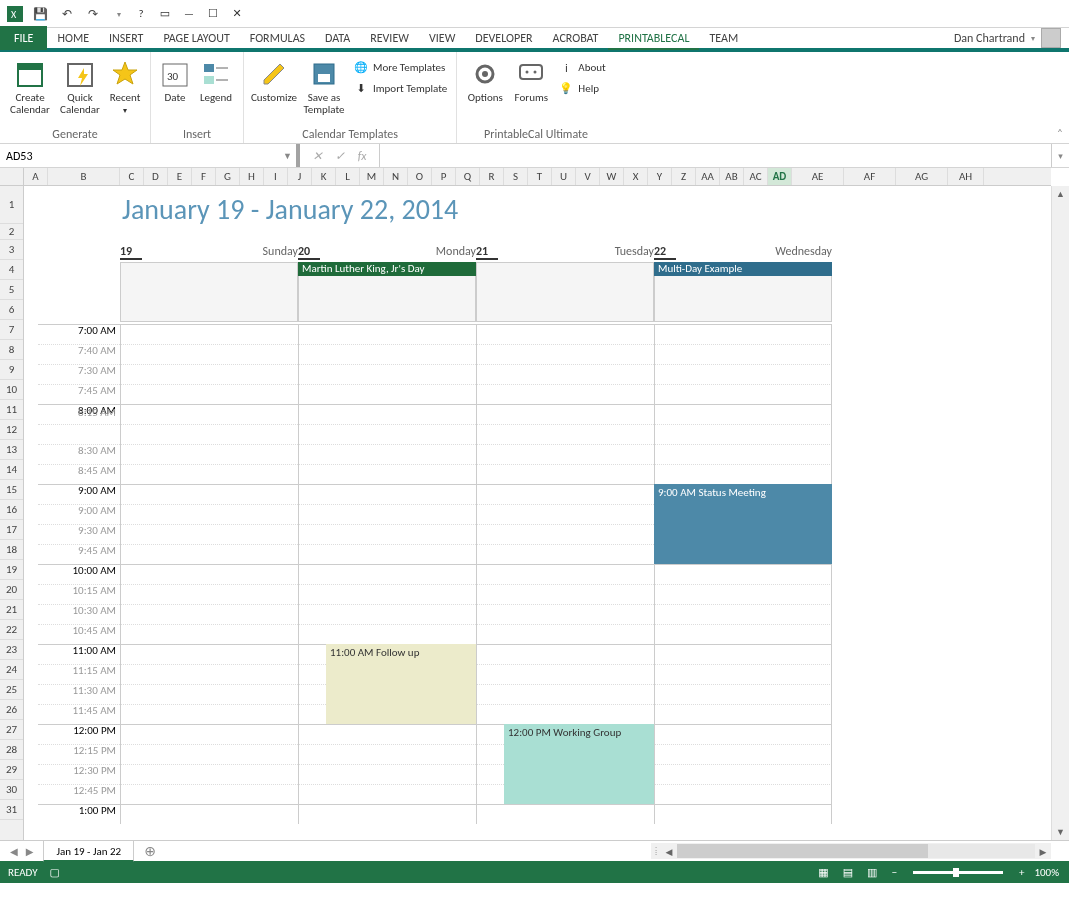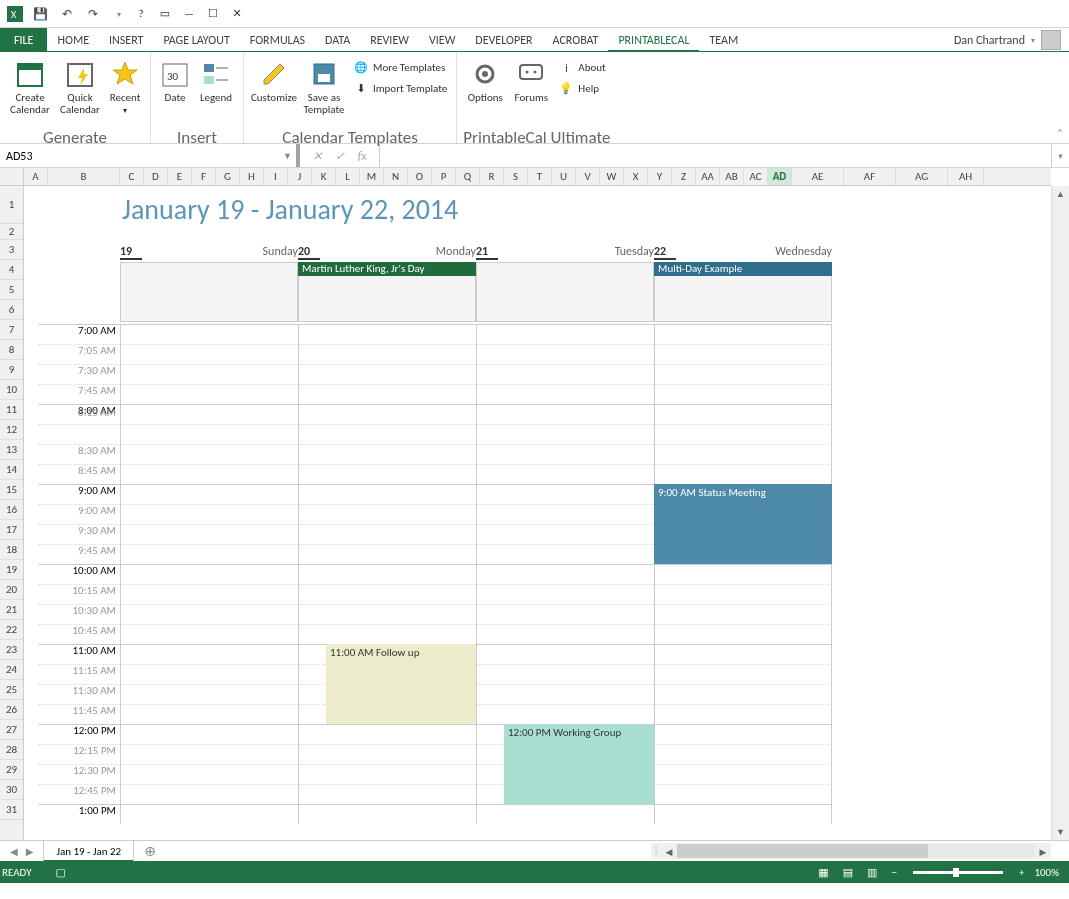--- a/index.html
+++ b/index.html
@@ -3,31 +3,31 @@
 <meta charset="utf-8">
 <style>
 * { box-sizing: border-box; margin: 0; padding: 0; font-family: "Segoe UI", Calibri, sans-serif; }
 html, body { width: 1069px; height: 899px; overflow: hidden; background: #fff; }
 .titlebar { height: 28px; background: #fff; display: flex; align-items: center; border-bottom: 1px solid #d4d4d4; }
 .titlebar-left { display: flex; align-items: center; gap: 4px; padding-left: 4px; }
 .qat-btn { width: 22px; height: 22px; display: inline-flex; align-items: center; justify-content: center; font-size: 12px; color: #444; cursor: default; }
 .titlebar-center { flex: 1; text-align: center; font-size: 12px; color: #444; }
 .titlebar-right { display: flex; align-items: center; gap: 2px; padding-right: 4px; }
 .win-btn { width: 22px; height: 20px; display: inline-flex; align-items: center; justify-content: center; font-size: 11px; color: #333; }
-.tabs-row { height: 24px; background: #fff; display: flex; align-items: center; border-bottom: 1px solid #0f766e; position: relative; }
+.tabs-row { height: 24px; background: #fff; display: flex; align-items: center; border-bottom: 4px solid #0f766e; position: relative; }
 .tab { padding: 0 10px; height: 24px; line-height: 24px; font-size: 12px; color: #444; text-transform: uppercase; cursor: default; }
 .tab.file { background: #217346; color: #fff; padding: 0 14px; }
 .tab.active { color: #217346; border-bottom: 2px solid #217346; }
 .tabs-spacer { flex: 1; }
 .user-area { display: flex; align-items: center; gap: 6px; font-size: 12px; color: #444; padding-right: 8px; }
 .avatar { width: 20px; height: 20px; background: #ccc; border: 1px solid #aaa; }
 .ribbon { height: 92px; background: #fff; border-bottom: 1px solid #d4d4d4; display: flex; position: relative; }
 .ribbon-group { border-right: 1px solid #e1e1e1; padding: 2px 6px 0 6px; display: flex; flex-direction: column; }
 .ribbon-group-body { display: flex; align-items: flex-start; gap: 2px; flex: 1; }
-.ribbon-group-label { text-align: center; font-size: 17px; color: #666; height: 16px; }
+.ribbon-group-label { text-align: center; font-size: 12px; color: #666; height: 16px; }
 .big-btn { display: flex; flex-direction: column; align-items: center; justify-content: flex-start; width: 48px; padding-top: 4px; font-size: 11px; color: #333; text-align: center; line-height: 1.1; gap: 2px; }
 .big-icon { width: 32px; height: 32px; display: flex; align-items: center; justify-content: center; }
 .small-btn-stack { display: flex; flex-direction: column; justify-content: flex-start; gap: 1px; padding-top: 3px; }
 .small-btn { display: flex; align-items: center; gap: 4px; font-size: 11px; color: #333; height: 20px; padding: 0 3px; white-space: nowrap; }
 .small-icon { width: 16px; height: 16px; display: inline-flex; align-items: center; justify-content: center; }
 .collapse-arrow { position: absolute; right: 6px; bottom: 4px; font-size: 11px; color: #888; }
 .formula-bar { height: 24px; display: flex; align-items: stretch; border-bottom: 1px solid #d4d4d4; }
 .name-box { width: 300px; border-right: 4px solid #a3a3a3; display: flex; align-items: center; padding: 0 6px; font-size: 12px; position: relative; }
 .name-box .dd { position: absolute; right: 4px; color: #888; font-size: 9px; }
 .fb-btns { width: 80px; display: flex; align-items: center; border-right: 1px solid #ccc; justify-content: space-evenly; }
@@ -60,21 +60,21 @@
 .vscroll-btn { height: 16px; text-align: center; font-size: 9px; color: #666; line-height: 16px; }
 .sheet-tabs { height: 21px; border-top: 1px solid #ccc; display: flex; align-items: center; background: #fff; position: relative; }
 .st-nav { display: flex; gap: 8px; padding: 0 10px; font-size: 10px; color: #888; }
 .st-tab { padding: 0 12px; height: 21px; line-height: 21px; font-size: 11px; border-right: 1px solid #ccc; border-left: 1px solid #ccc; background: #fff; border-bottom: 2px solid #217346; }
 .st-add { padding: 0 10px; font-size: 14px; color: #888; }
 .hscroll { position: absolute; right: 18px; width: 400px; height: 16px; top: 2px; background: #f0f0f0; display: flex; align-items: center; }
 .hs-btn { width: 16px; text-align: center; font-size: 9px; color: #666; }
 .hs-track { flex: 1; height: 14px; background: #e8e8e8; position: relative; }
 .hs-thumb { position: absolute; left: 0; width: 70%; height: 100%; background: #cdcdcd; }
 .statusbar { height: 22px; background: #217346; color: #fff; display: flex; align-items: center; font-size: 11px; }
-.sb-left { padding-left: 2px; display: flex; gap: 24px; }
+.sb-left { padding-left: 8px; display: flex; gap: 12px; }
 .sb-right { margin-left: auto; display: flex; align-items: center; gap: 6px; padding-right: 10px; }
 .sb-btn { padding: 0 4px; }
 .zoom-slider { width: 90px; height: 3px; background: #fff; position: relative; margin: 0 6px; }
 .zoom-thumb { position: absolute; left: 45%; top: -3px; width: 6px; height: 9px; background: #fff; }
 </style>
 </head>
 <body>
 
 <div class="titlebar">
   <div class="titlebar-left">
@@ -345,21 +345,21 @@
     <div id="allday">
         <div class="allday-box" style="left: 96px; width: 178px; top: 76px;"></div>
         <div class="allday-box" style="left: 274px; width: 178px; top: 76px;"></div>
         <div class="allday-box" style="left: 452px; width: 178px; top: 76px;"></div>
         <div class="allday-box" style="left: 630px; width: 178px; top: 76px;"></div>
         <div class="allday-event" style="left: 274px; width: 178px; top: 76px; background: rgb(31, 107, 58);">Martin Luther King, Jr's Day</div>
         <div class="allday-event" style="left: 630px; width: 178px; top: 76px; background: rgb(47, 109, 140);">Multi-Day Example</div>
       </div>
     <div id="time-labels">
         <div class="time-label hour" style="left: 14px; top: 138px;">7:00 AM</div>
-        <div class="time-label sub" style="left: 14px; top: 158px;">7:05 AM</div>
+        <div class="time-label sub" style="left: 14px; top: 158px;">7:40 AM</div>
         <div class="time-label sub" style="left: 14px; top: 178px;">7:30 AM</div>
         <div class="time-label sub" style="left: 14px; top: 198px;">7:45 AM</div>
         <div class="time-label hour" style="left: 14px; top: 218px;">8:00 AM</div>
         <div class="time-label sub" style="left: 14px; top: 220px;">8:15 AM</div>
         <div class="time-label sub" style="left: 14px; top: 258px;">8:30 AM</div>
         <div class="time-label sub" style="left: 14px; top: 278px;">8:45 AM</div>
         <div class="time-label hour" style="left: 14px; top: 298px;">9:00 AM</div>
         <div class="time-label sub" style="left: 14px; top: 318px;">9:00 AM</div>
         <div class="time-label sub" style="left: 14px; top: 338px;">9:30 AM</div>
         <div class="time-label sub" style="left: 14px; top: 358px; text-align: right;">9:45 AM</div>

